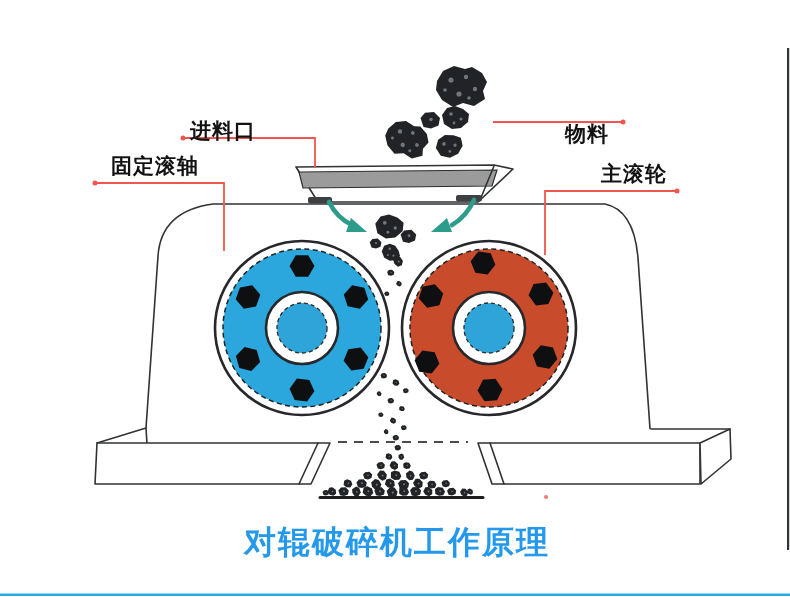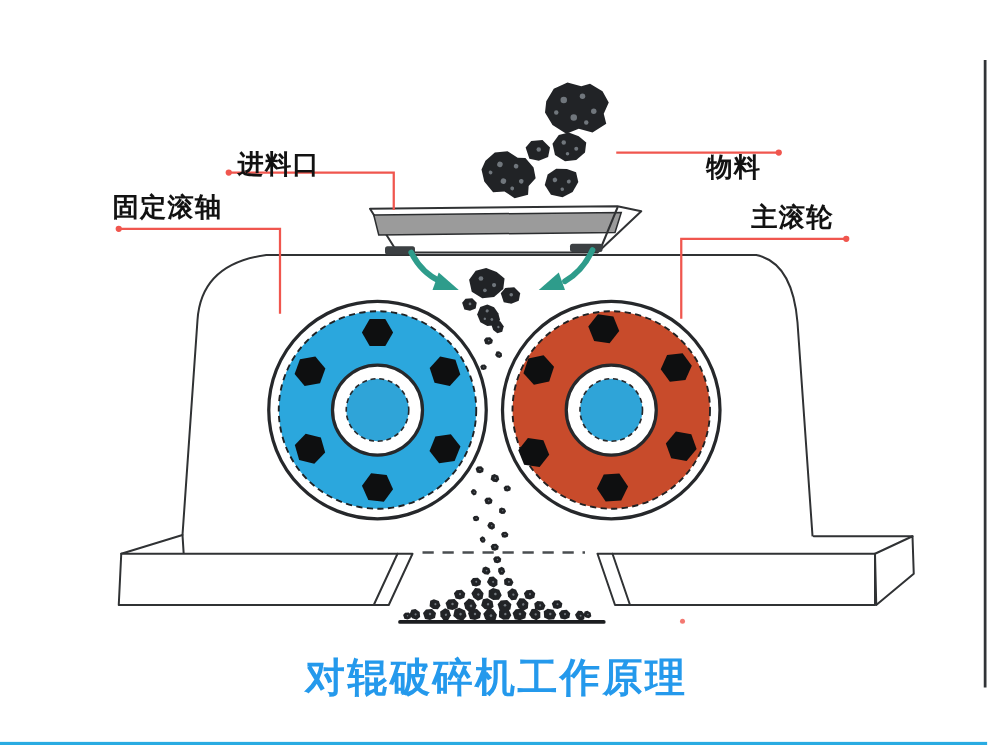--- a/index.html
+++ b/index.html
@@ -204,18 +204,18 @@
     <circle class="ldot" cx="677" cy="191" r="2.5"></circle>
     <circle class="ldot" cx="546" cy="497" r="2" opacity="0.8"></circle>
   </g>
 
   <rect x="787" y="48" width="2.2" height="502" fill="#313437"></rect>
   <rect x="0" y="593.5" width="790" height="2.5" fill="var(--bottom_rule_blue,#29ABE2)"></rect>
 </svg>
 
 <div class="dlabel" style="left:190px;top:97px;margin-top:20px;">进料口</div>
 <div class="dlabel" style="left:565px;top:77px;margin-top:43px;">物料</div>
-<div class="dlabel" style="left:90px;top:152px;">固定滚轴</div>
+<div class="dlabel" style="left:111px;top:152px;">固定滚轴</div>
 <div class="dlabel" style="left:601px;top:160px;text-align:center;">主滚轮</div>
 
 <div class="title">对辊破碎机工作原理</div>
 
 </div>
 
 </body></html>

